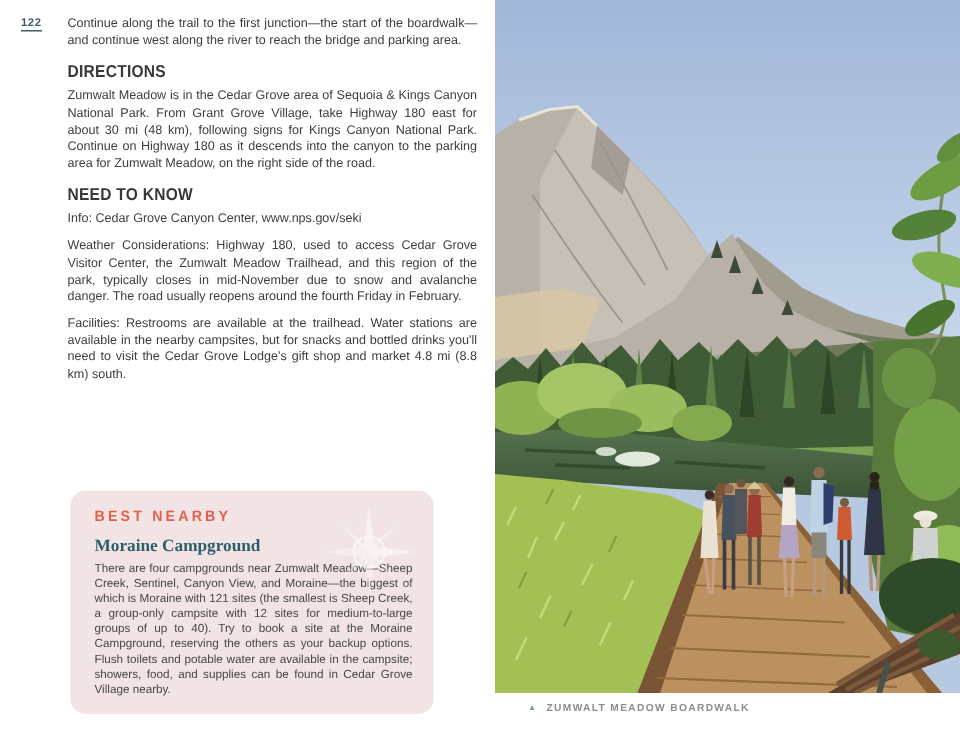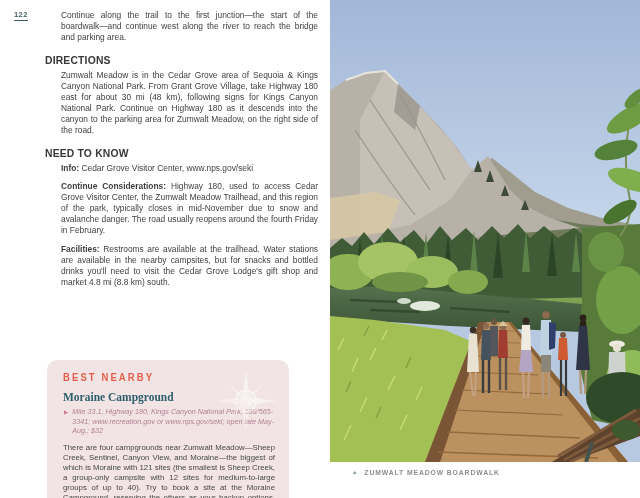--- a/index.html
+++ b/index.html
@@ -13,28 +13,28 @@
   
   .left-col{position:relative;width:330px;flex:0 0 330px;border-radius:19px;}
   .page-number{
     position:absolute;left:14px;top:10px;
     font-size:7.5px;font-weight:bold;color:#3f5e63;
     border-bottom:1.2px solid #3f5e63;padding-bottom:1px;letter-spacing:.4px;
   }
   .text-col{margin:10px 12px 0 45px;}
   .body{
     font-size:8.4px;line-height:1.33;text-align:justify;color:#3e3e3e;
-    margin:0 0 7px 16px;
+    margin:0 0 7px 0;
   }
   .section-heading{
     font-size:11.5px;font-weight:800;color:#373737;margin:10px 0 4px 0;
     letter-spacing:.2px;transform:scaleX(.9);transform-origin:left center;
     font-stretch:condensed;
   }
-  .bold{font-weight:bold;}
+  .bold{font-weight:normal;}
 
   
   .best-nearby{
     position:relative;margin:72px 0 0 2px;width:242px;box-sizing:border-box;
     background:#f2e4e4;border-radius:10px;padding:12px 14px 11px 16px;
   }
   .bn-heading{
     color:#e2604b;font-size:10px;font-weight:800;letter-spacing:2.2px;
     transform:scaleX(.95);transform-origin:left center;margin:0 0 8px 0;
   }
@@ -67,47 +67,43 @@
     <div class="page-number">122</div>
 
     <div class="text-col">
       <p class="body">Continue along the trail to the first junction—the start of the boardwalk—and continue west along the river to reach the bridge and parking area.</p>
 
       <h2 class="section-heading">DIRECTIONS</h2>
       <p class="body">Zumwalt Meadow is in the Cedar Grove area of Sequoia &amp; Kings Canyon National Park. From Grant Grove Village, take Highway 180 east for about 30 mi (48 km), following signs for Kings Canyon National Park. Continue on Highway 180 as it descends into the canyon to the parking area for Zumwalt Meadow, on the right side of the road.</p>
 
       <h2 class="section-heading">NEED TO KNOW</h2>
 
-      <p class="body"><span class="bold">Info:</span> <span>Cedar Grove Visitor Center, www.nps.gov/seki</span></p>
-
-
-      <p class="body"><span class="bold">Continue Considerations:</span> <span>Highway 180, used to access Cedar Grove Visitor Center, the Zumwalt Meadow Trailhead, and this region of the park, typically closes in mid-November due to snow and avalanche danger. The road usually reopens around the fourth Friday in February.</span></p>
+      <p class="body"><span class="bold">Info:</span> <span>Cedar Grove Canyon Center, www.nps.gov/seki</span></p>
+
+
+      <p class="body"><span class="bold">Weather Considerations:</span> <span>Highway 180, used to access Cedar Grove Visitor Center, the Zumwalt Meadow Trailhead, and this region of the park, typically closes in mid-November due to snow and avalanche danger. The road usually reopens around the fourth Friday in February.</span></p>
 
       <p class="body"><span class="bold">Facilities:</span> <span>Restrooms are available at the trailhead. Water stations are available in the nearby campsites, but for snacks and bottled drinks you'll need to visit the Cedar Grove Lodge's gift shop and market 4.8 mi (8.8 km) south.</span></p>
 
       <div class="best-nearby">
         <svg class="compass" viewBox="0 0 70 70" aria-hidden="true">
           <g fill="none" stroke="#ffffff" stroke-width="1.4" opacity="0.85">
             <circle cx="35" cy="35" r="11"></circle>
             <path d="M35 3 L39 31 L35 35 L31 31 Z" fill="#ffffff" stroke="none" opacity=".8"></path>
             <path d="M35 67 L31 39 L35 35 L39 39 Z" fill="#ffffff" stroke="none" opacity=".55"></path>
             <path d="M3 35 L31 31 L35 35 L31 39 Z" fill="#ffffff" stroke="none" opacity=".55"></path>
             <path d="M67 35 L39 39 L35 35 L39 31 Z" fill="#ffffff" stroke="none" opacity=".8"></path>
             <path d="M13 13 L33 31 L35 35 L31 33 Z" fill="#ffffff" stroke="none" opacity=".6"></path>
             <path d="M57 13 L37 31 L35 35 L39 33 Z" fill="#ffffff" stroke="none" opacity=".6"></path>
             <path d="M13 57 L31 37 L35 35 L33 39 Z" fill="#ffffff" stroke="none" opacity=".6"></path>
             <path d="M57 57 L39 37 L35 35 L37 39 Z" fill="#ffffff" stroke="none" opacity=".6"></path>
           </g>
         </svg>
         <div class="bn-heading">BEST NEARBY</div>
         <h3 class="bn-title">Moraine Campground</h3>
-        <div class="bn-details">
-          <span class="bn-arrow">▶</span>
-          <em>Mile 33.1, Highway 180, Kings Canyon National Park; 559/565-3341; www.recreation.gov or www.nps.gov/seki; open late May-Aug.; $32</em>
-        </div>
         <p class="bn-body">There are four campgrounds near Zumwalt Meadow—Sheep Creek, Sentinel, Canyon View, and Moraine—the biggest of which is Moraine with 121 sites (the smallest is Sheep Creek, a group-only campsite with 12 sites for medium-to-large groups of up to 40). Try to book a site at the Moraine Campground, reserving the others as your backup options. Flush toilets and potable water are available in the campsite; showers, food, and supplies can be found in Cedar Grove Village nearby.</p>
       </div>
     </div>
   </div>
 
   <div class="right-col">
     <div class="photo">
       <svg viewBox="0 0 310 462" preserveAspectRatio="none" aria-hidden="true">
         <defs>
           <linearGradient id="sky" x1="0" y1="0" x2="0" y2="1">

